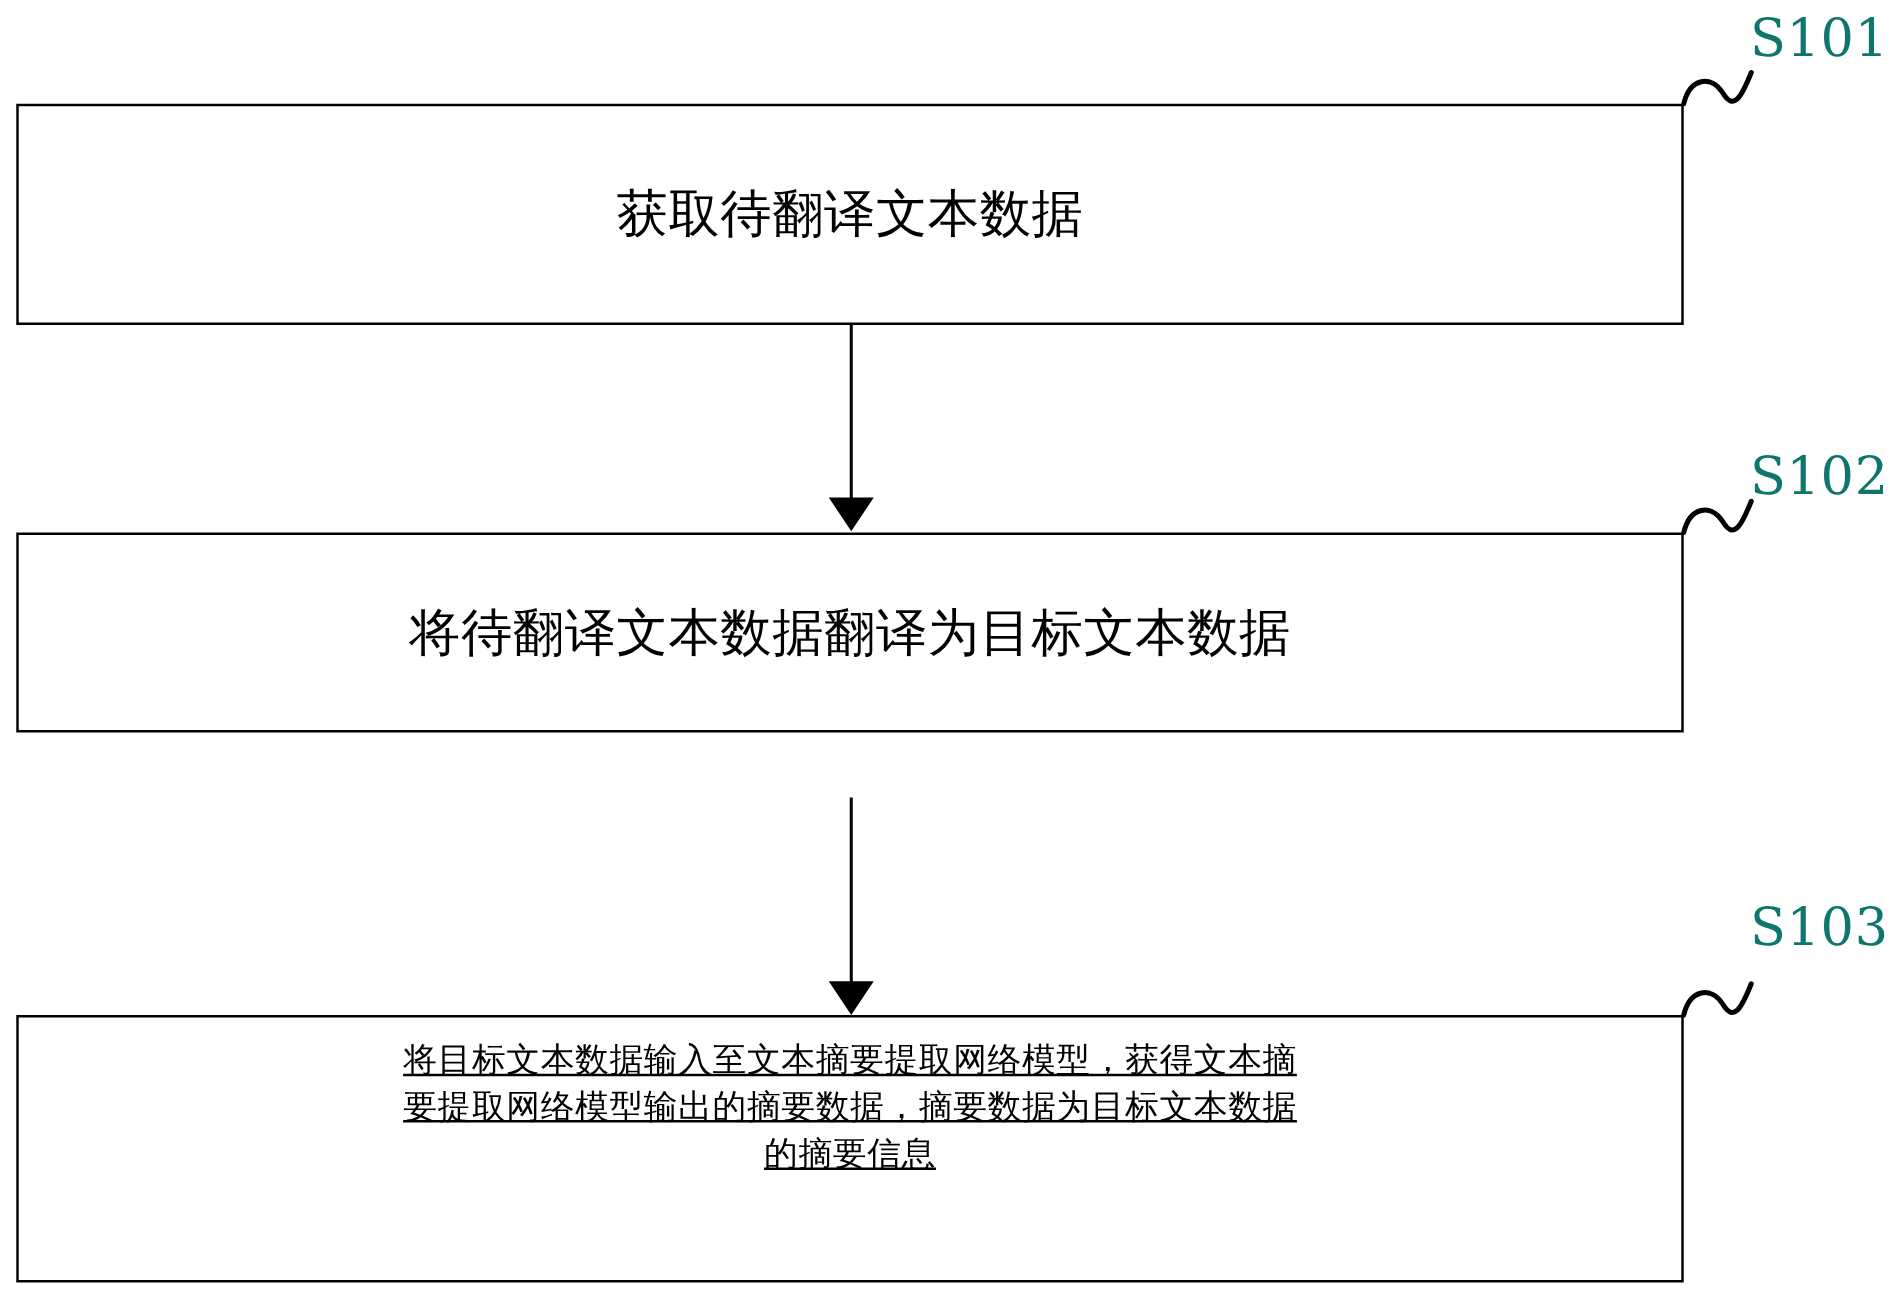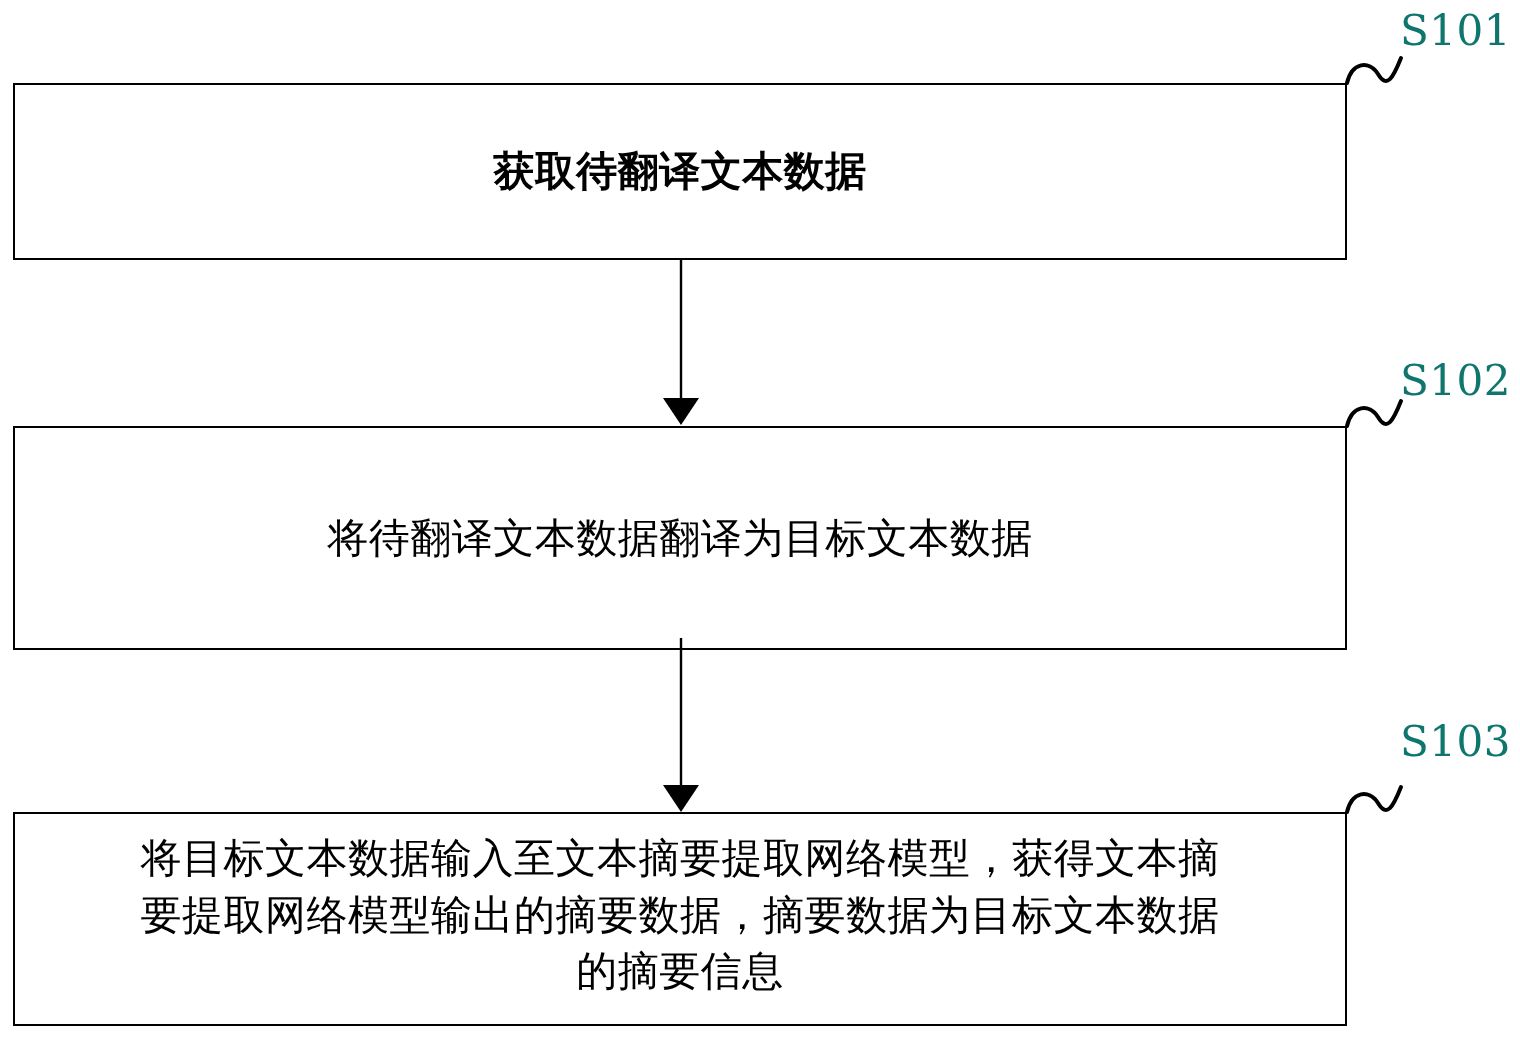--- a/index.html
+++ b/index.html
@@ -36,46 +36,46 @@
     text-align: center;
     line-height: 1.32;
     letter-spacing: 0.5px;
     white-space: pre-line;
   }
   .box-1 {
     left: 13px;
     top: 83px;
     width: 1334px;
     height: 177px;
-    font-weight: bold;
   }
   .box-1 .proc-text { font-size: 41px; }
 
   .box-2 {
     left: 13px;
     top: 426px;
     width: 1334px;
-    height: 224px;
+    height: 160px;
   }
   .box-2 .proc-text { font-size: 41px; }
 
   .box-3 {
     left: 13px;
     top: 812px;
     width: 1334px;
     height: 214px;
     align-items: flex-start;
     padding-top: 16px;
   }
   .box-3 .proc-text {
-    font-size: 41px;
+    font-size: 27px;
     line-height: 1.38;
     width: 100%;
     padding: 0 10px;
     box-sizing: border-box;
+    text-decoration: underline;
   }
 
   
   .connector {
     position: absolute;
     left: 0;
     top: 0;
     width: 1520px;
     height: 1046px;
     pointer-events: none;

